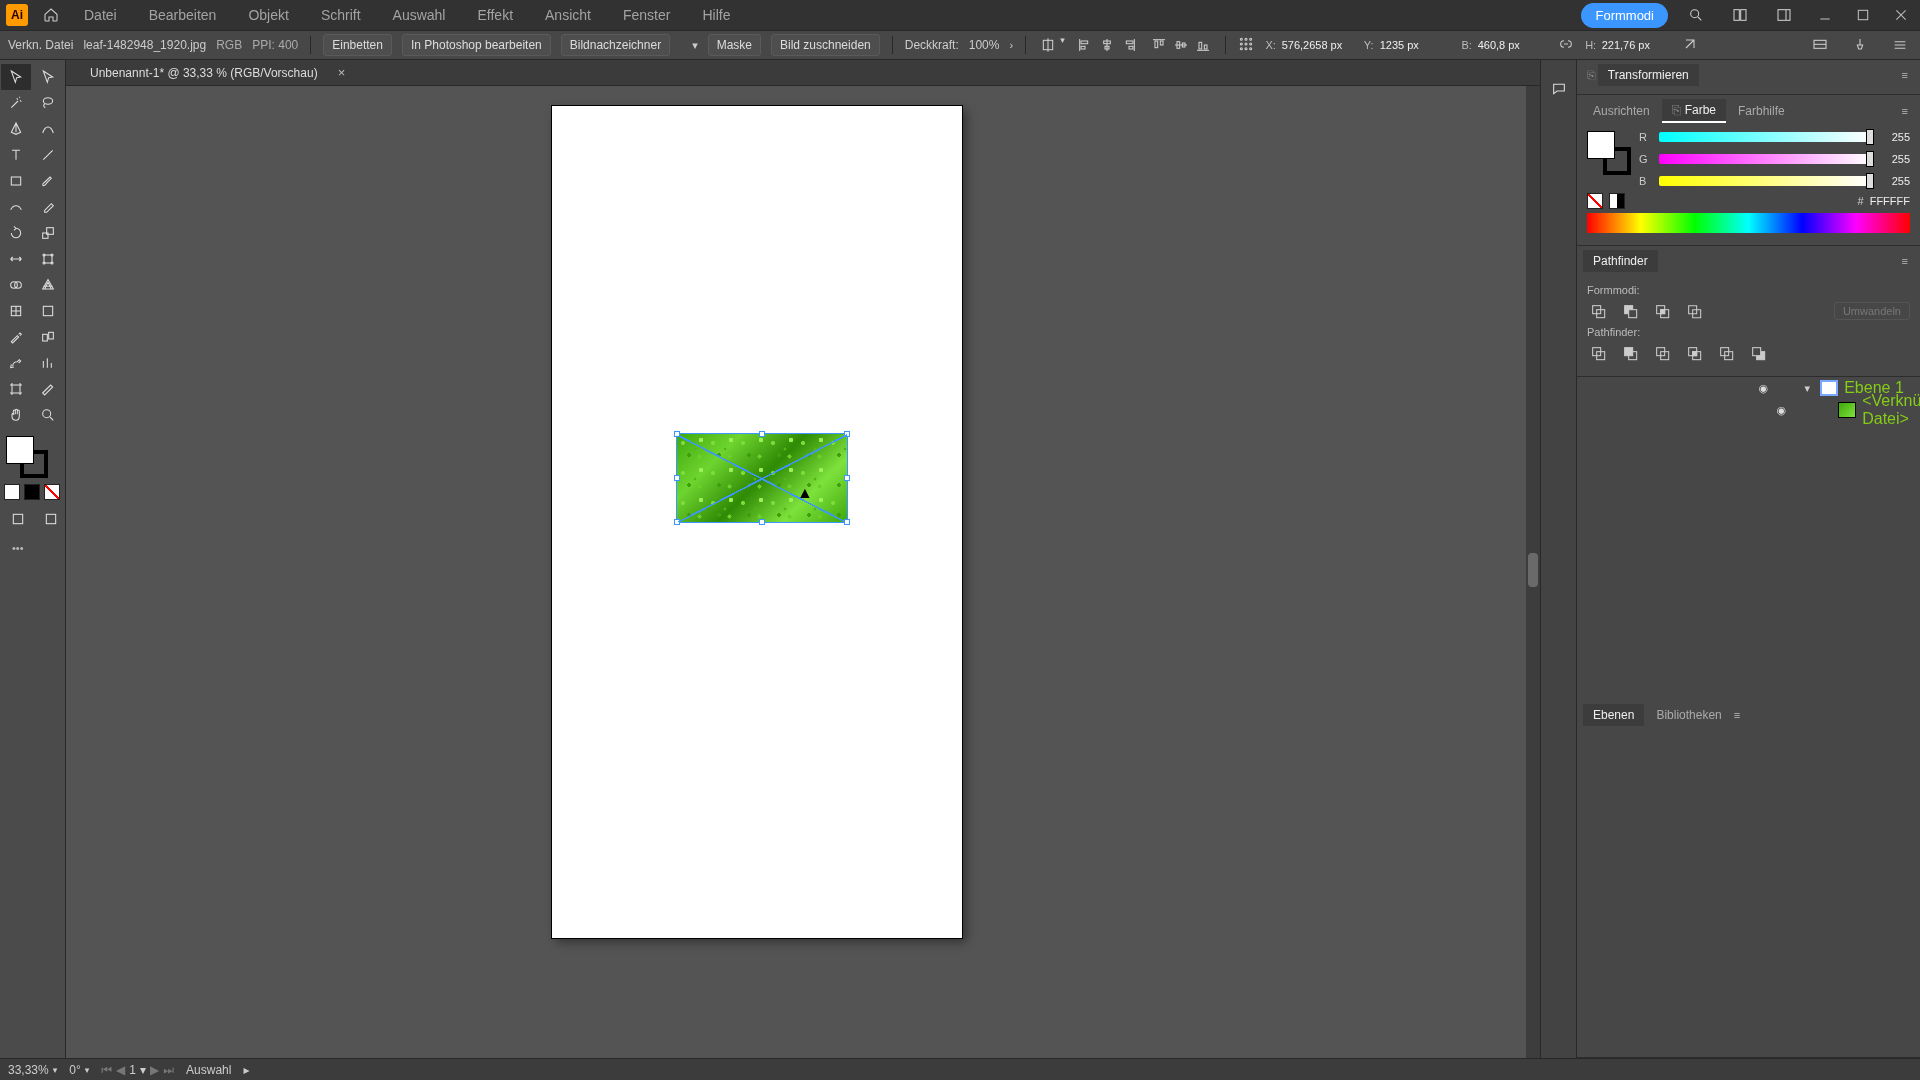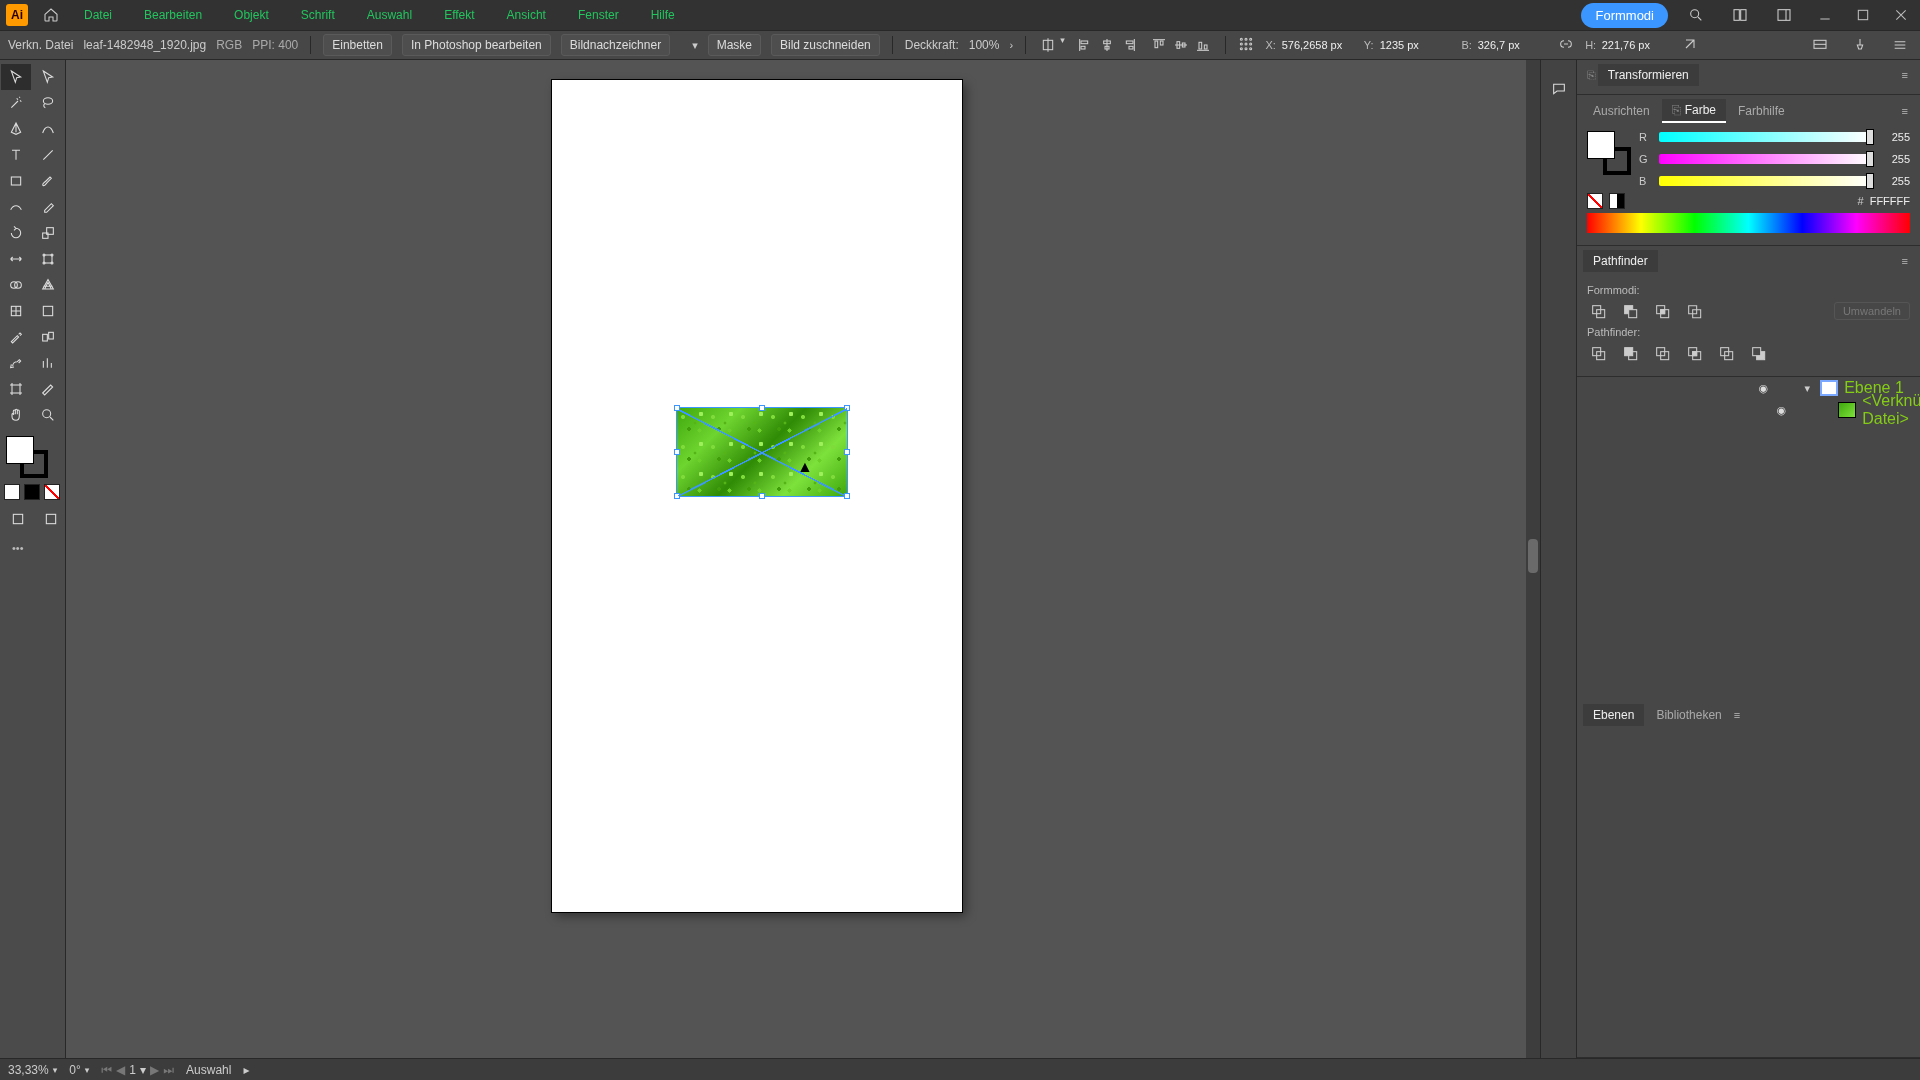--- a/index.html
+++ b/index.html
@@ -2,21 +2,21 @@
 <html><head>
 <meta charset="utf-8">
 <style>
 * { margin: 0; padding: 0; box-sizing: border-box; font-family: "Segoe UI", Tahoma, sans-serif; }
 body { background: #323232; color: #ccc; font-size: 11px; overflow: hidden; width: 1920px; height: 1080px; user-select: none; }
 
 
 #menubar { height: 30px; background: #323232; display: flex; align-items: center; padding: 0 6px; gap: 12px; }
 #menubar .app-logo { width: 22px; height: 22px; background: #ff9a00; color: #2b0000; font-weight: bold; font-size: 12px; display: flex; align-items: center; justify-content: center; border-radius: 3px; }
 #menubar .home-icon { width: 22px; height: 22px; display: flex; align-items: center; justify-content: center; }
-#menubar .menu-item { padding: 6px 10px; color: #22c55e; font-size: 12px; cursor: default; }
+#menubar .menu-item { padding: 6px 10px; color: #a3a3a3; font-size: 14px; cursor: default; }
 #menubar .spacer { flex: 1; }
 #menubar .share-btn { background: #3b97ff; color: #fff; padding: 5px 14px; border-radius: 14px; font-size: 13px; }
 #menubar .top-icon { width: 26px; height: 26px; display: flex; align-items: center; justify-content: center; color: #ccc; margin: 0 3px; }
 #menubar .win-ctrl { width: 18px; height: 18px; display: flex; align-items: center; justify-content: center; margin: 0 4px; color: #bbb; }
 
 
 #optionsbar { height: 30px; background: #474747; display: flex; align-items: center; padding: 0 8px; gap: 10px; border-top: 1px solid #282828; border-bottom: 1px solid #282828; }
 #optionsbar .lbl { color: #ccc; font-size: 12px; }
 #optionsbar .btn { padding: 3px 8px; color: #ddd; font-size: 12px; border: 1px solid #5a5a5a; border-radius: 3px; background: #4e4e4e; }
 #optionsbar .btndrop { display: flex; align-items: center; gap: 22px; }
@@ -286,21 +286,21 @@
   <div class="field">
       <span class="fl">X:</span>
       <span class="fv">576,2658 px</span>
     </div>
   <div class="field">
       <span class="fl">Y:</span>
       <span class="fv">1235 px</span>
     </div>
   <div class="field">
       <span class="fl">B:</span>
-      <span class="fv">326,7 px</span>
+      <span class="fv">460,8 px</span>
     </div>
   <div class="ai"><svg viewBox="0 0 24 24">
         <path d="M9 7a4 4 0 0 0 0 10M15 7a4 4 0 0 1 0 10M9 12h6"></path>
       </svg></div>
   <div class="field">
       <span class="fl">H:</span>
       <span class="fv">221,76 px</span>
     </div>
   <div class="ai"><svg viewBox="0 0 24 24">
         <path d="M6 18 18 6M6 6h12v12"></path>
@@ -526,20 +526,24 @@
       <div class="t">
           <svg viewBox="0 0 24 24">
             <rect x="5" y="5" width="14" height="14"></rect>
           </svg>
         </div>
     </div>
     <div class="dots">•••</div>
   </div>
 
   <div id="docarea">
+    <div id="doctabs">
+      <div class="tab">Unbenannt-1* @ 33,33 % (RGB/Vorschau)</div>
+      <div class="tabx">×</div>
+    </div>
     <div id="canvaswrap">
       <div id="artboard">
         <div id="linked-img">
           <div class="handle" style="left:-3px;top:-3px"></div>
           <div class="handle" style="left:calc(50% - 3px);top:-3px"></div>
           <div class="handle" style="right:-3px;top:-3px"></div>
           <div class="handle" style="left:-3px;top:calc(50% - 3px)"></div>
           <div class="handle" style="right:-3px;top:calc(50% - 3px)"></div>
           <div class="handle" style="left:-3px;bottom:-3px"></div>
           <div class="handle" style="left:calc(50% - 3px);bottom:-3px"></div>

